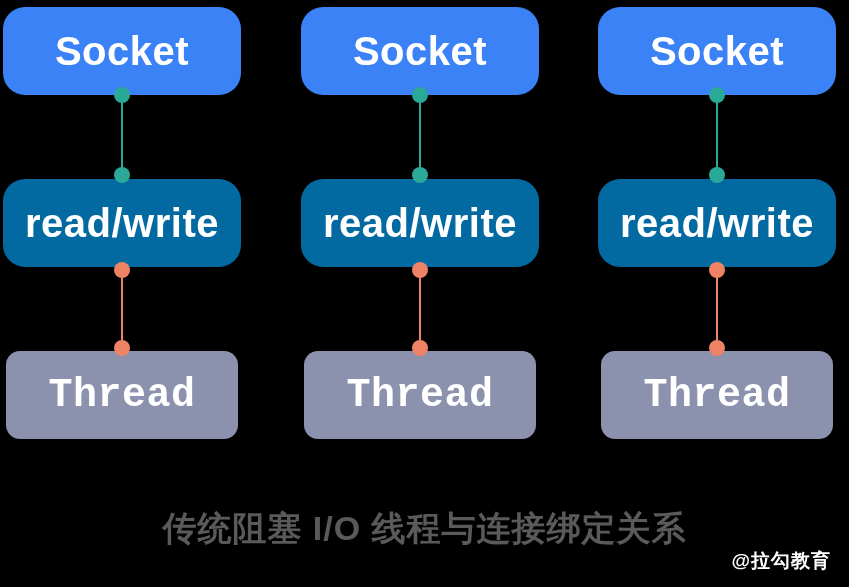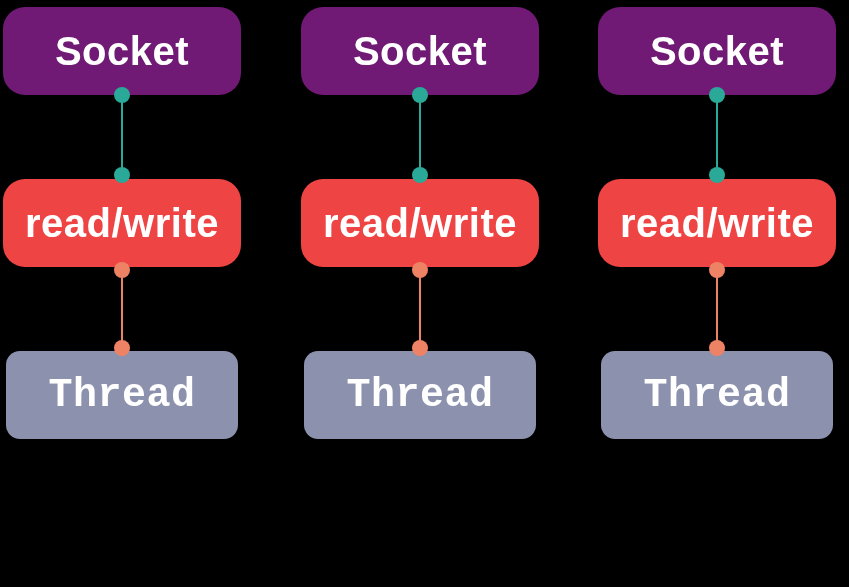--- a/index.html
+++ b/index.html
@@ -36,27 +36,27 @@
     align-items: center;
     justify-content: center;
     color: #ffffff;
     font-size: 40px;
     font-weight: 700;
     letter-spacing: 0.5px;
   }
 
   .box.socket {
     top: 7px;
-    background: #701a75;
+    background: #3b82f6;
     border-radius: 22px;
   }
 
   .box.readwrite {
     top: 179px;
-    background: #ef4444;
+    background: #0369a1;
     border-radius: 22px;
   }
 
   .box.thread {
     top: 351px;
     left: 4px;
     width: 232px;
     background: #8c91ae;
     border-radius: 14px;
     font-family: Liberation Mono, monospace;
@@ -161,15 +161,17 @@
       <span>read/write</span>
     </div>
     <div class="connector-dot orange dot-pos-3"></div>
     <div class="connector-line orange"></div>
     <div class="connector-dot orange dot-pos-4"></div>
     <div class="box thread">
       <span>Thread</span>
     </div>
   </div>
 
+  <div class="caption">传统阻塞 I/O 线程与连接绑定关系</div>
 
+  <div class="watermark">@拉勾教育</div>
 
 </div>
 
 </body></html>

